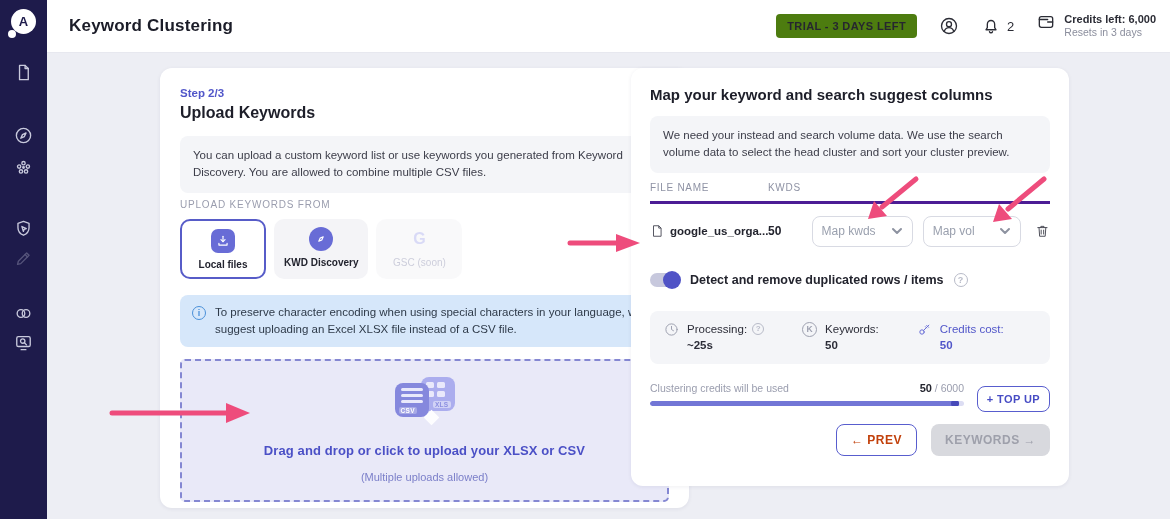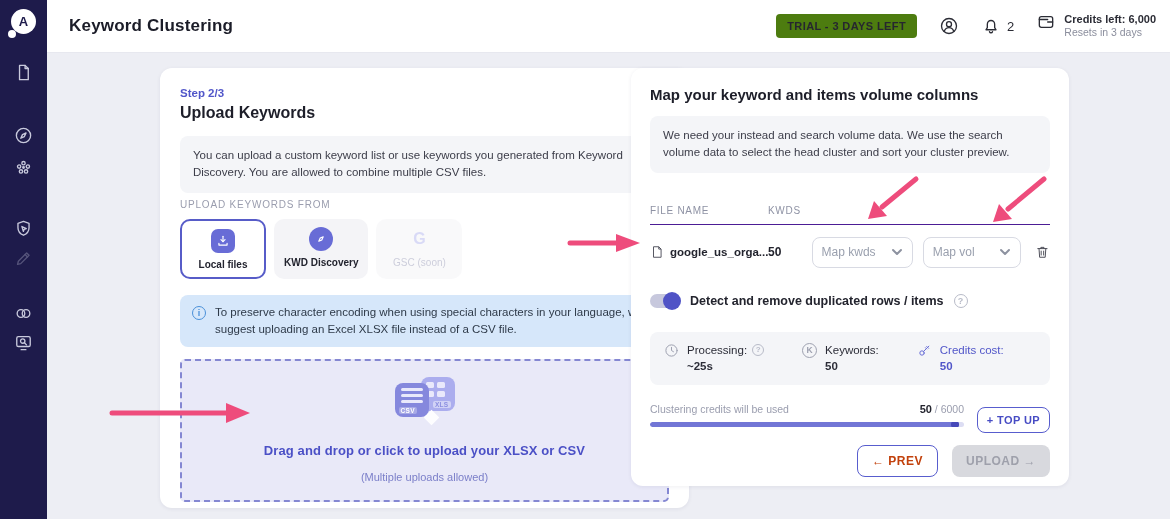--- a/index.html
+++ b/index.html
@@ -69,21 +69,21 @@
     border-radius:2px; padding:0 2px; letter-spacing:.3px; }
   .dz-csv .dz-tag { left:4px; }
   .dz-xls { left:32px; top:2px; background:#abadee; z-index:1; padding:5px; }
   .dz-grid { display:grid; grid-template-columns:8px 8px; grid-gap:3px; }
   .dz-grid i { width:8px; height:6px; background:#e9e9fb; border-radius:1.5px; display:block; }
   .dz-xls .dz-tag { right:4px; background:rgba(255,255,255,.45); color:#8b8ee0; }
   .dz-diamond { position:absolute; left:37px; top:37px; width:11px; height:11px; background:#fdfdff; transform:rotate(45deg); z-index:3; }
   .dz-title { margin-top:16px; font-size:13px; font-weight:bold; color:#4b50c6; letter-spacing:.1px; }
   .dz-sub { margin-top:13px; font-size:11px; color:#7b7fc9; }
   
-  .tbl-head { display:flex; margin-top:32px; padding-bottom:8px; border-bottom:1px solid #4c1d95;
+  .tbl-head { display:flex; margin-top:9px; padding-bottom:8px; border-bottom:3px solid #4c1d95;
     font-size:10px; letter-spacing:.7px; color:#8e92a4; }
   .col-file { width:118px; }
   .col-kwds { width:50px; }
   .file-row { display:flex; align-items:center; padding:12px 0 14px; }
   .file-cell { width:118px; display:flex; align-items:center; gap:6px; }
   .file-ic { width:14px; height:16px; color:#4a4b57; flex:0 0 auto; }
   .file-ic svg { width:100%; height:100%; stroke:currentColor; fill:none; stroke-width:1.6; stroke-linejoin:round; }
   .file-name { font-size:11.5px; font-weight:bold; color:#23242e; white-space:nowrap; overflow:hidden; }
   .kwds-cell { width:50px; font-size:12px; font-weight:bold; color:#23242e; }
   .select { height:31px; border:1px solid #d8dae3; border-radius:8px; display:flex; align-items:center;
@@ -272,21 +272,21 @@
         <span class="dz-tag">XLS</span>
       </div>
       <div class="dz-diamond"></div>
     </div>
     <div class="dz-title">Drag and drop or click to upload your XLSX or CSV</div>
     <div class="dz-sub">(Multiple uploads allowed)</div>
   </div>
 </div>
 
 <div class="card card-right">
-  <div class="card-h small">Map your keyword and items volume columns</div>
+  <div class="card-h small">Map your keyword and search suggest columns</div>
   <div class="desc-box">We need your instead and search volume data. We use the search volume data to select the head cluster and sort your cluster preview.</div>
 
   <div class="tbl-head">
     <span class="col-file">FILE NAME</span>
     <span class="col-kwds">KWDS</span>
   </div>
 
   <div class="file-row">
     <div class="file-cell">
       <span class="file-ic">
@@ -371,21 +371,21 @@
       <span class="credits-used"><b>50</b><span> / 6000</span></span>
     </div>
     <div class="progress-bar">
         <div class="progress-fill"></div>
       </div>
     <button class="topup-btn">+ TOP UP</button>
   </div>
 
   <div class="foot-btns">
     <button class="btn btn-prev">← PREV</button>
-    <button class="btn btn-summary">UPLOAD →</button>
+    <button class="btn btn-summary">KEYWORDS →</button>
   </div>
 </div>
 
 <svg class="arrows" viewBox="0 0 1170 519">
   <g stroke="#ee4c7c" stroke-width="5" stroke-linecap="round" fill="#ee4c7c">
     <line x1="112" y1="413" x2="228" y2="413"></line>
     <polygon points="250,413 226,403 226,423" stroke="none"></polygon>
     <line x1="570" y1="243" x2="618" y2="243"></line>
     <polygon points="640,243 616,234 616,252" stroke="none"></polygon>
     <line x1="916" y1="179" x2="882" y2="207"></line>

